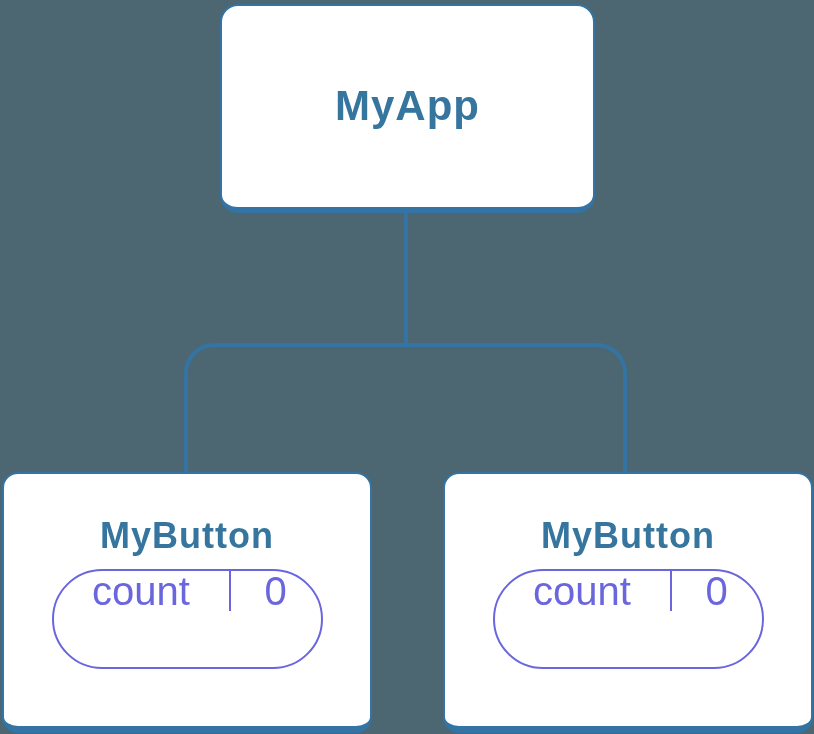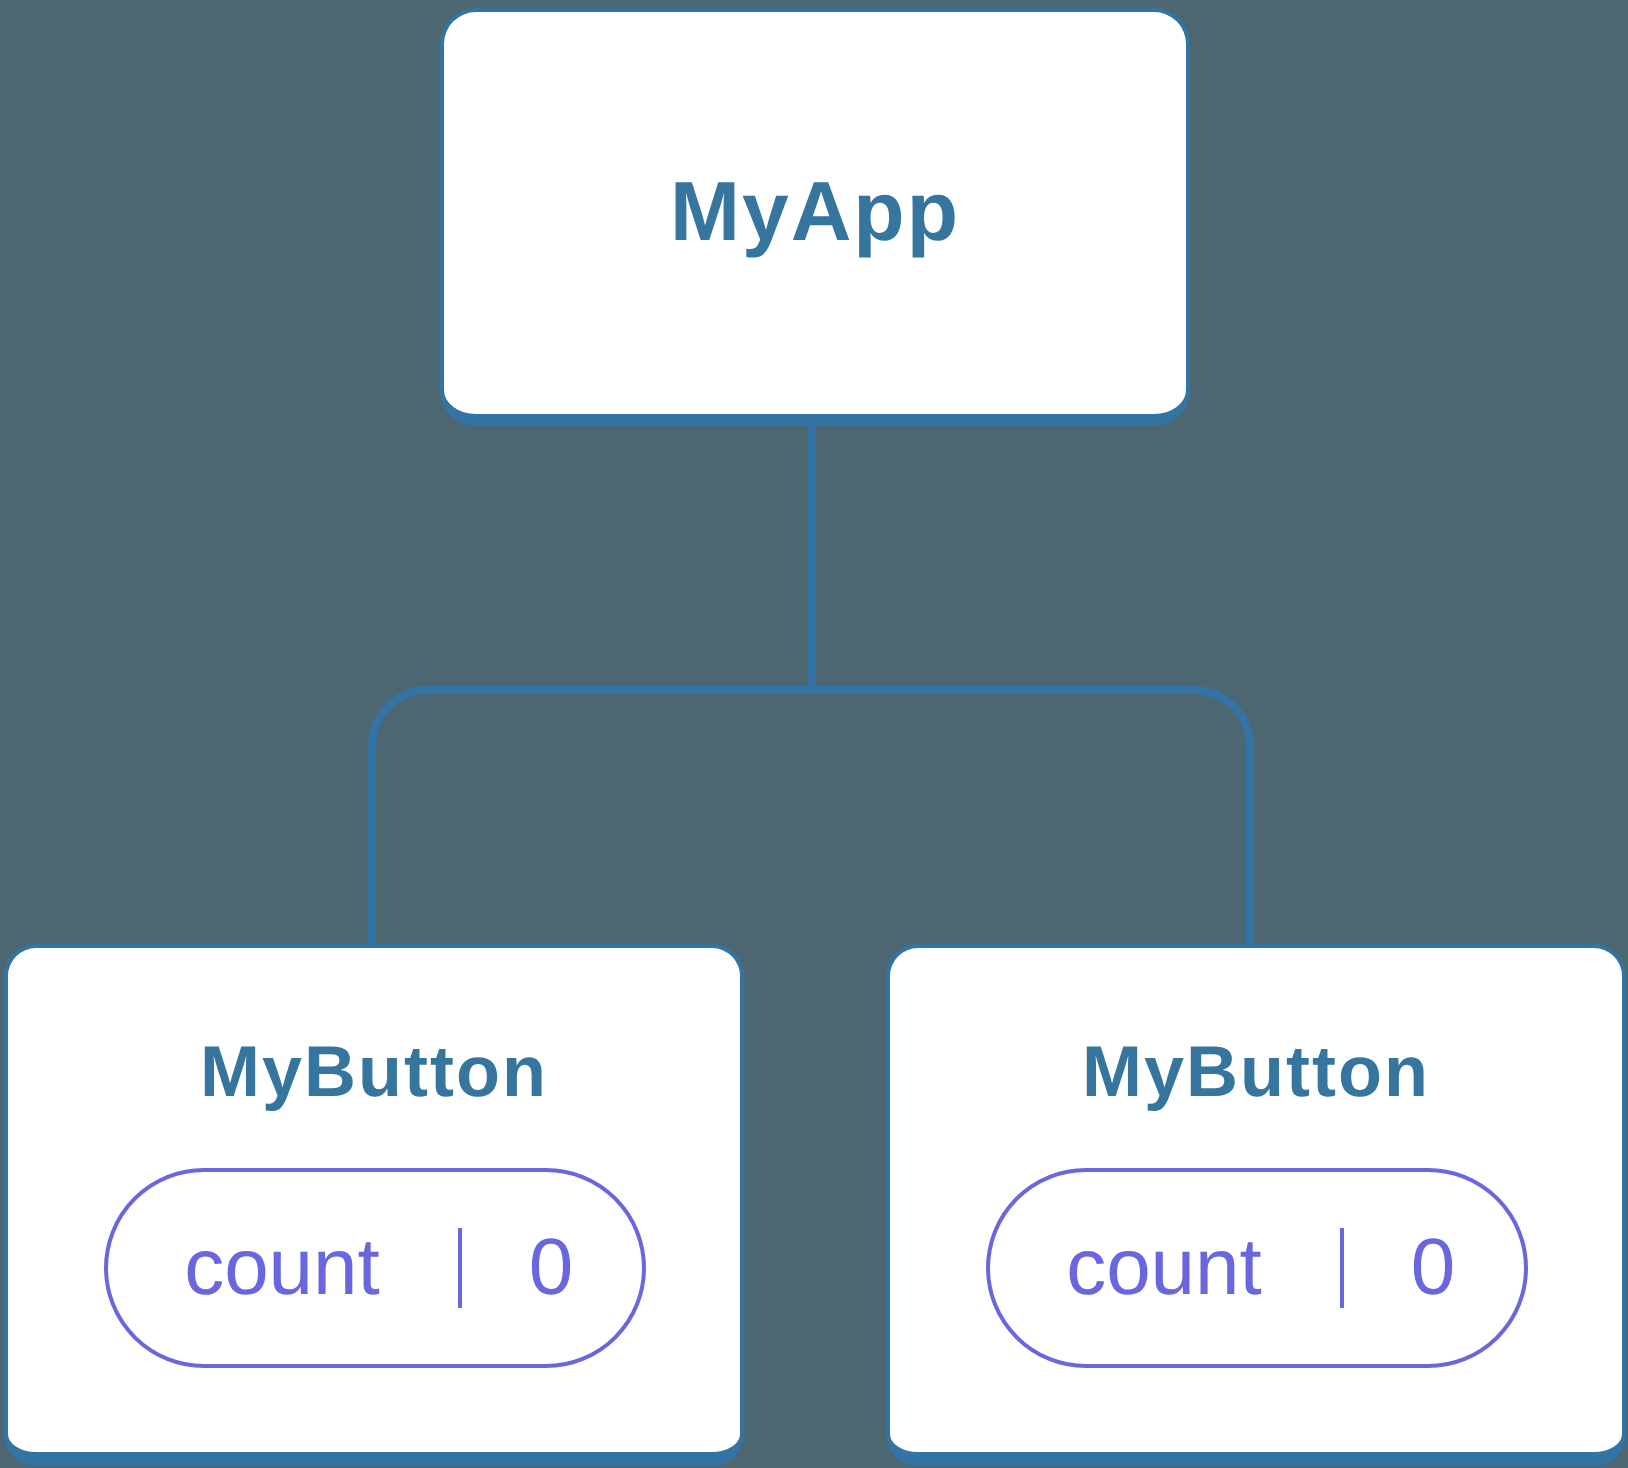--- a/index.html
+++ b/index.html
@@ -63,27 +63,27 @@
     font-weight: 600;
     letter-spacing: 1px;
     line-height: 1.2;
     white-space: nowrap;
   }
   .root-card .node-title { font-size: 42px; }
   .child-card .node-title { font-size: 36px; margin-top: 40px; }
 
   
   .state-pill {
-    margin-top: 27px;
+    margin-top: 12px;
     width: 271px; height: 100px;
     box-sizing: border-box;
     border: 2px solid var(--state-accent, #6A66DE);
     border-radius: 50px;
     display: flex;
-    align-items: center;
+    align-items: flex-start;
     background: var(--card-bg, #FFFFFF);
     overflow: hidden;
   }
   .pill-key, .pill-value {
     display: flex;
     align-items: center;
     justify-content: center;
     color: var(--state-accent, #6A66DE);
     font-size: 40px;
     font-weight: 500;

